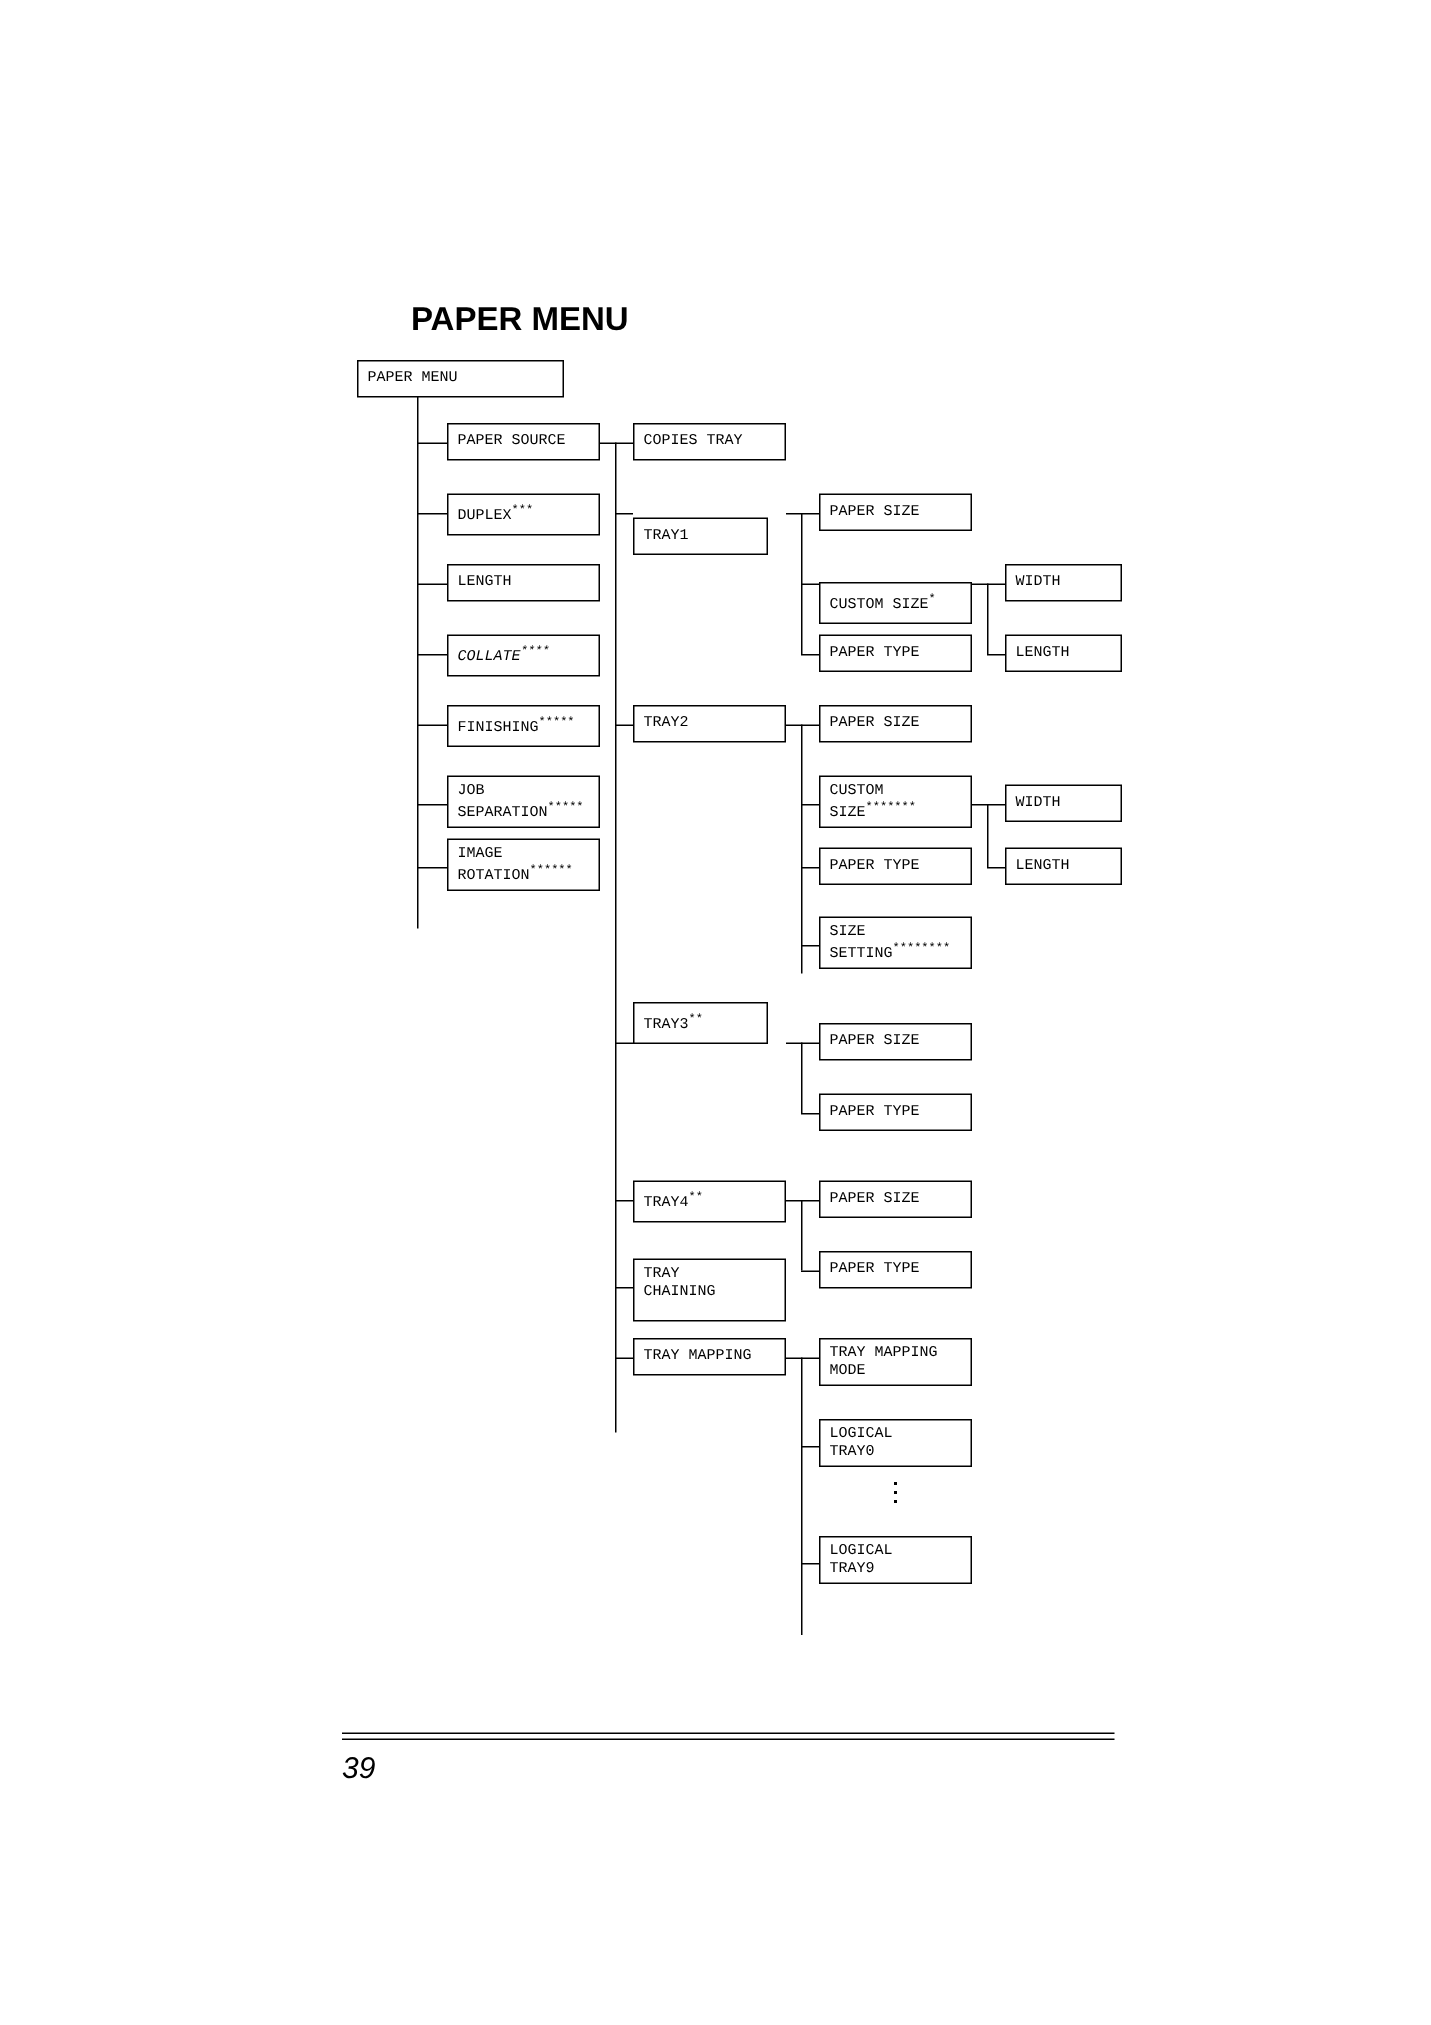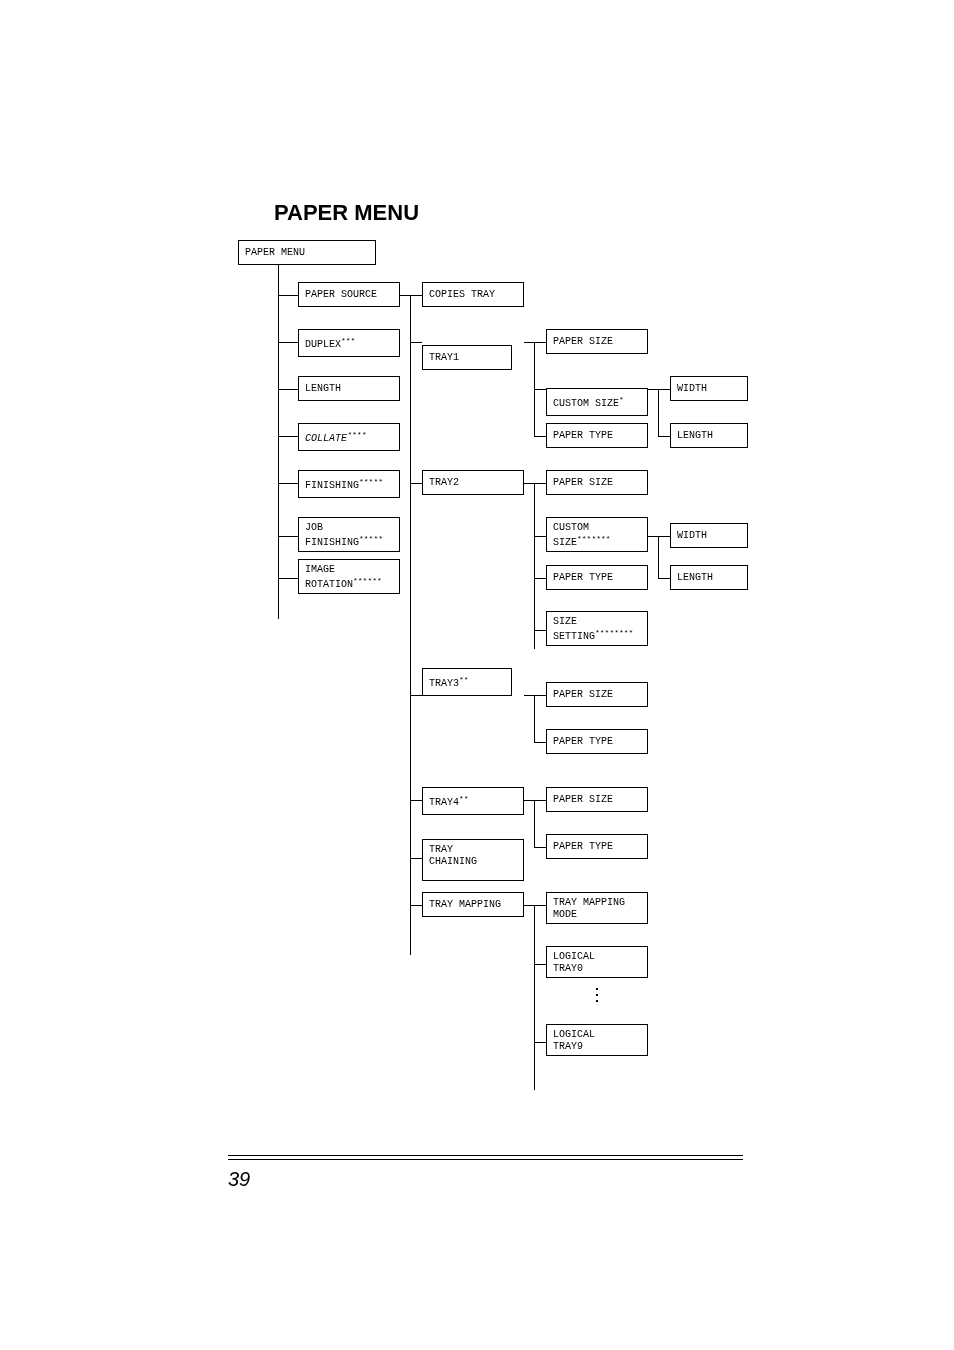--- a/index.html
+++ b/index.html
@@ -95,21 +95,21 @@
     <div class="box" style="left:60px; top:136px; width:102px;">LENGTH</div>
 
     <div class="h" style="left:40px; top:196px; width:20px;"></div>
     <div class="box" style="left:60px; top:183px; width:102px;font-style:italic;"><span>COLLATE</span><span class="sup">****</span></div>
 
     <div class="h" style="left:40px; top:243px; width:20px;"></div>
     <div class="box" style="left:60px; top:230px; width:102px;"><span>FINISHING</span><span class="sup">*****</span></div>
 
     <div class="h" style="left:40px; top:296px; width:20px;"></div>
     <div class="box" style="left:60px; top:277px; width:102px; padding-top:4px; padding-bottom:3px;"><span>JOB
-FINISHING</span><span class="sup">*****</span></div>
+SEPARATION</span><span class="sup">*****</span></div>
 
     <div class="h" style="left:40px; top:338px; width:20px;"></div>
     <div class="box" style="left:60px; top:319px; width:102px; padding-top:4px; padding-bottom:3px;"><span>IMAGE
 ROTATION</span><span class="sup">******</span></div>
 
     <div class="h" style="left:162px; top:55px; width:10px;"></div>
     <div class="v" style="left:172px; top:55px; height:660px;"></div>
 
     <div class="h" style="left:172px; top:55px; width:12px;"></div>
     <div class="box" style="left:184px; top:42px; width:102px;">COPIES TRAY</div>

